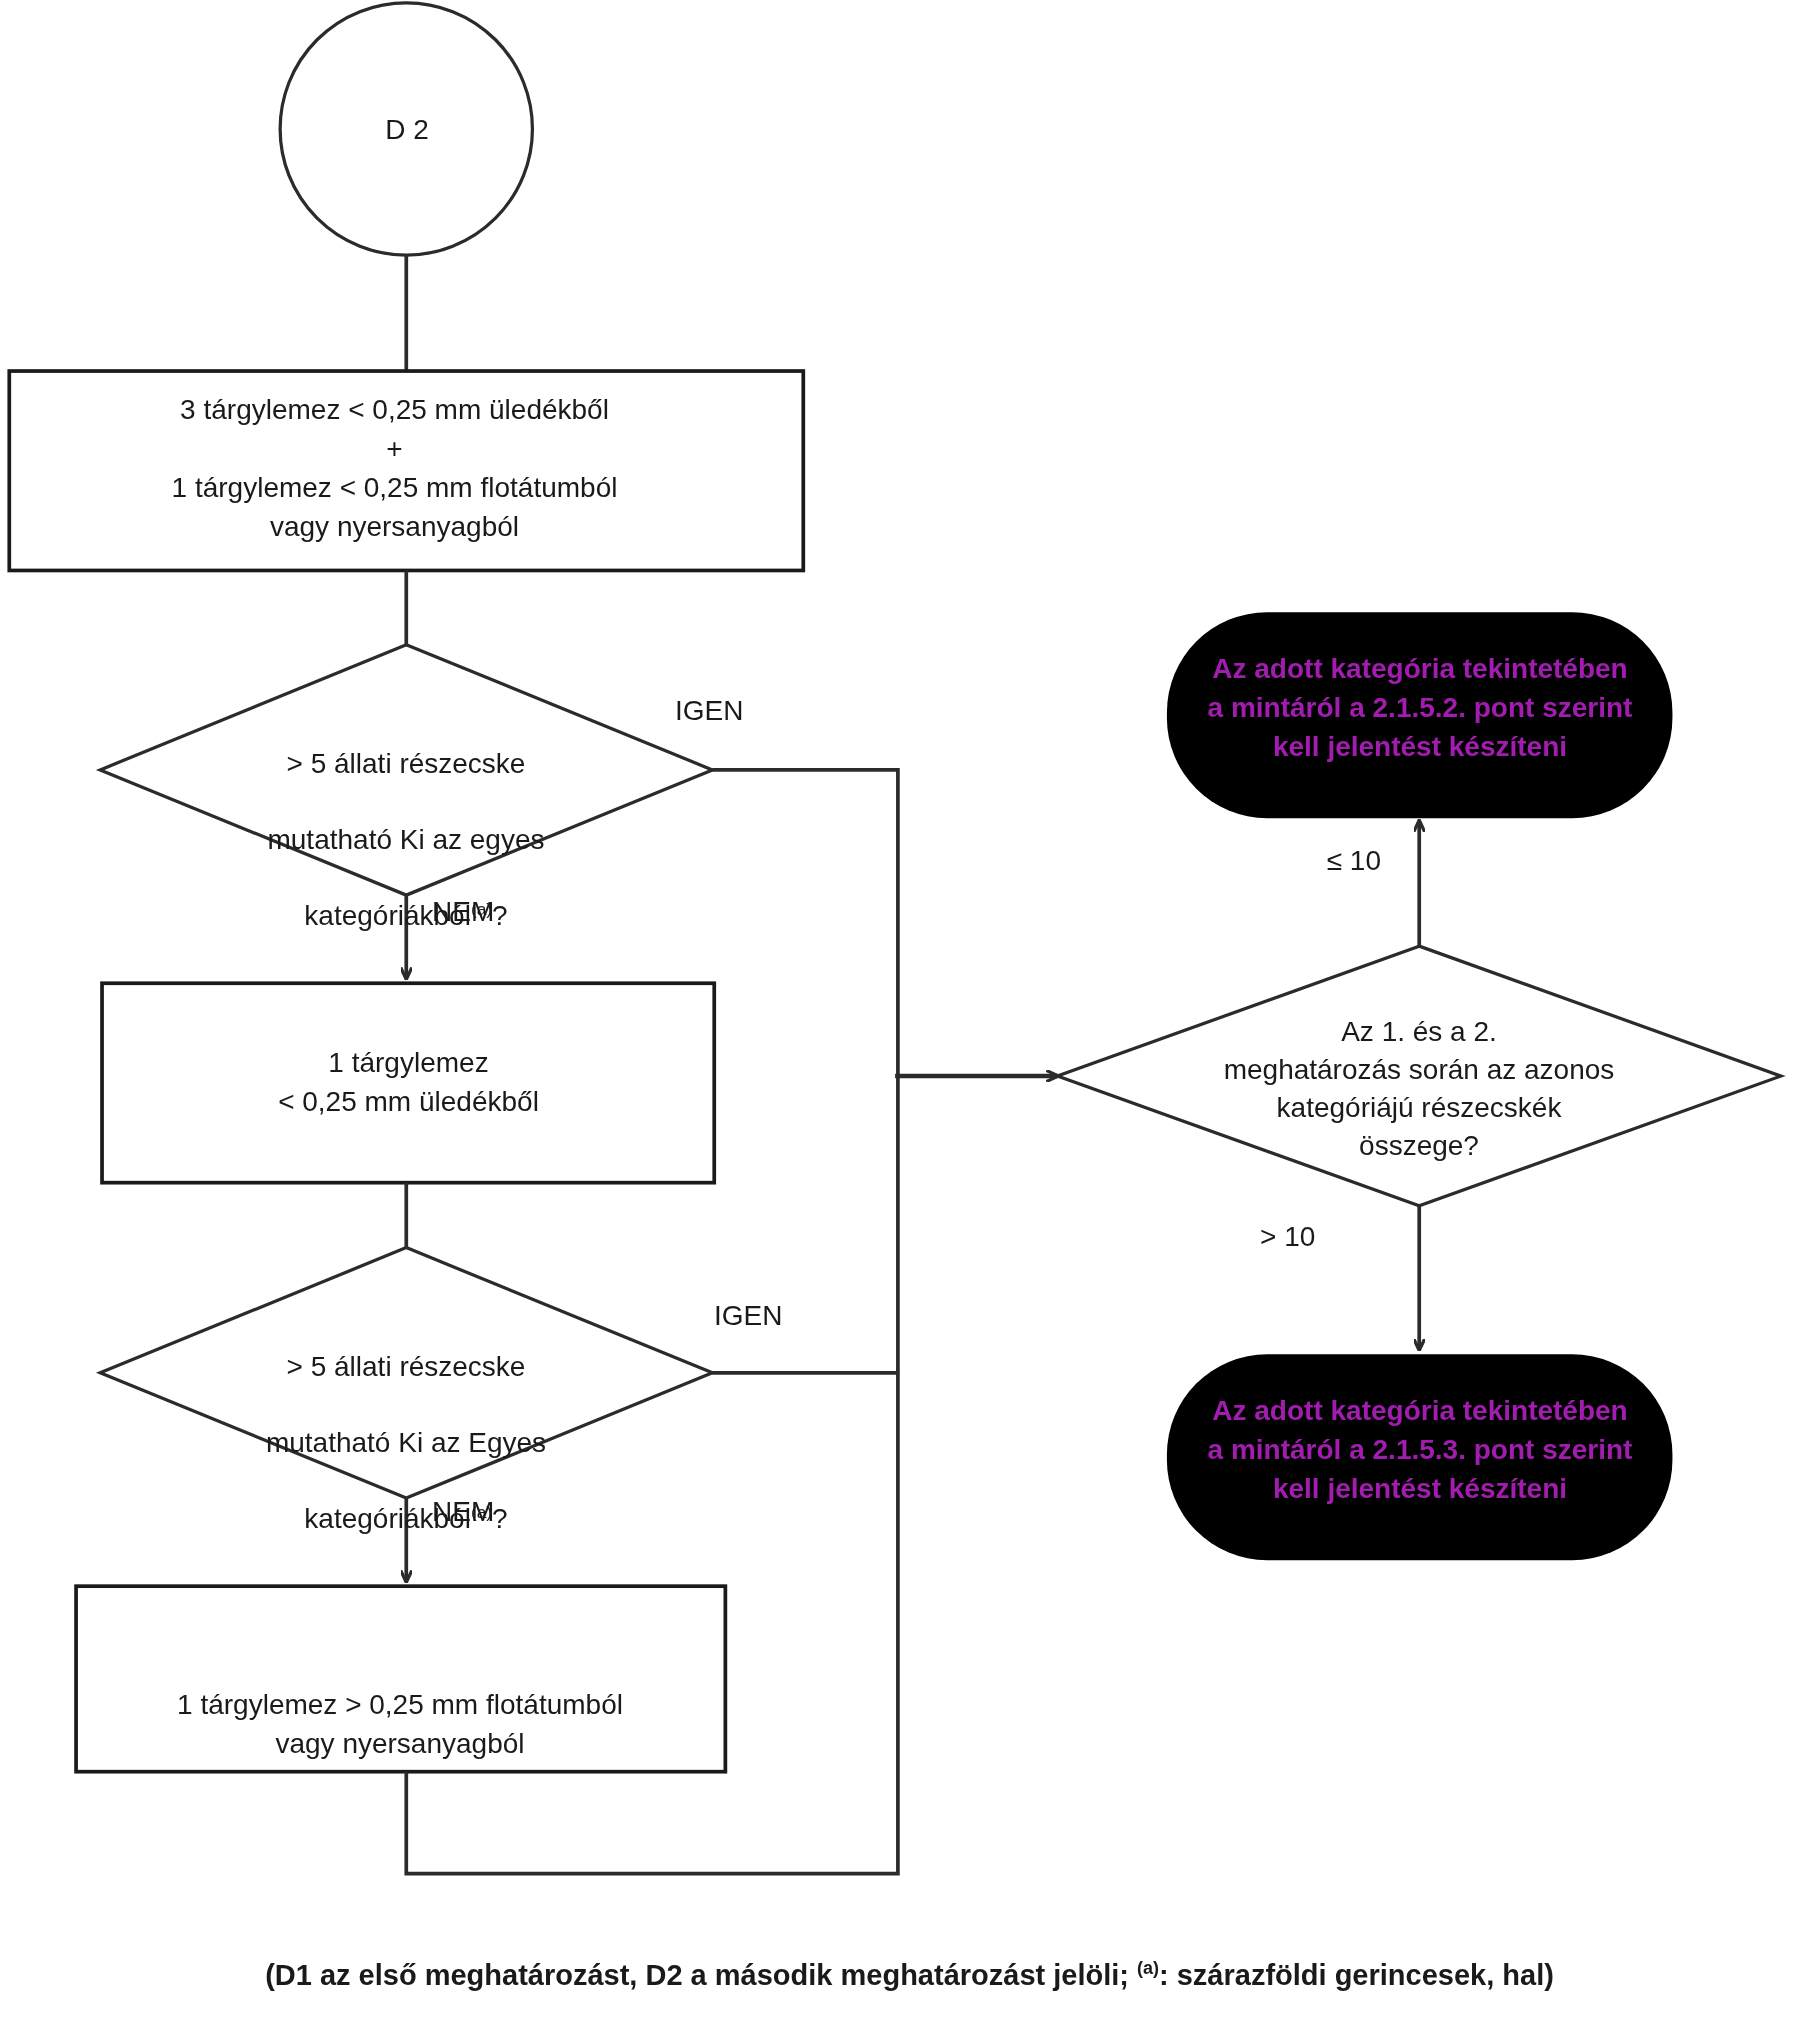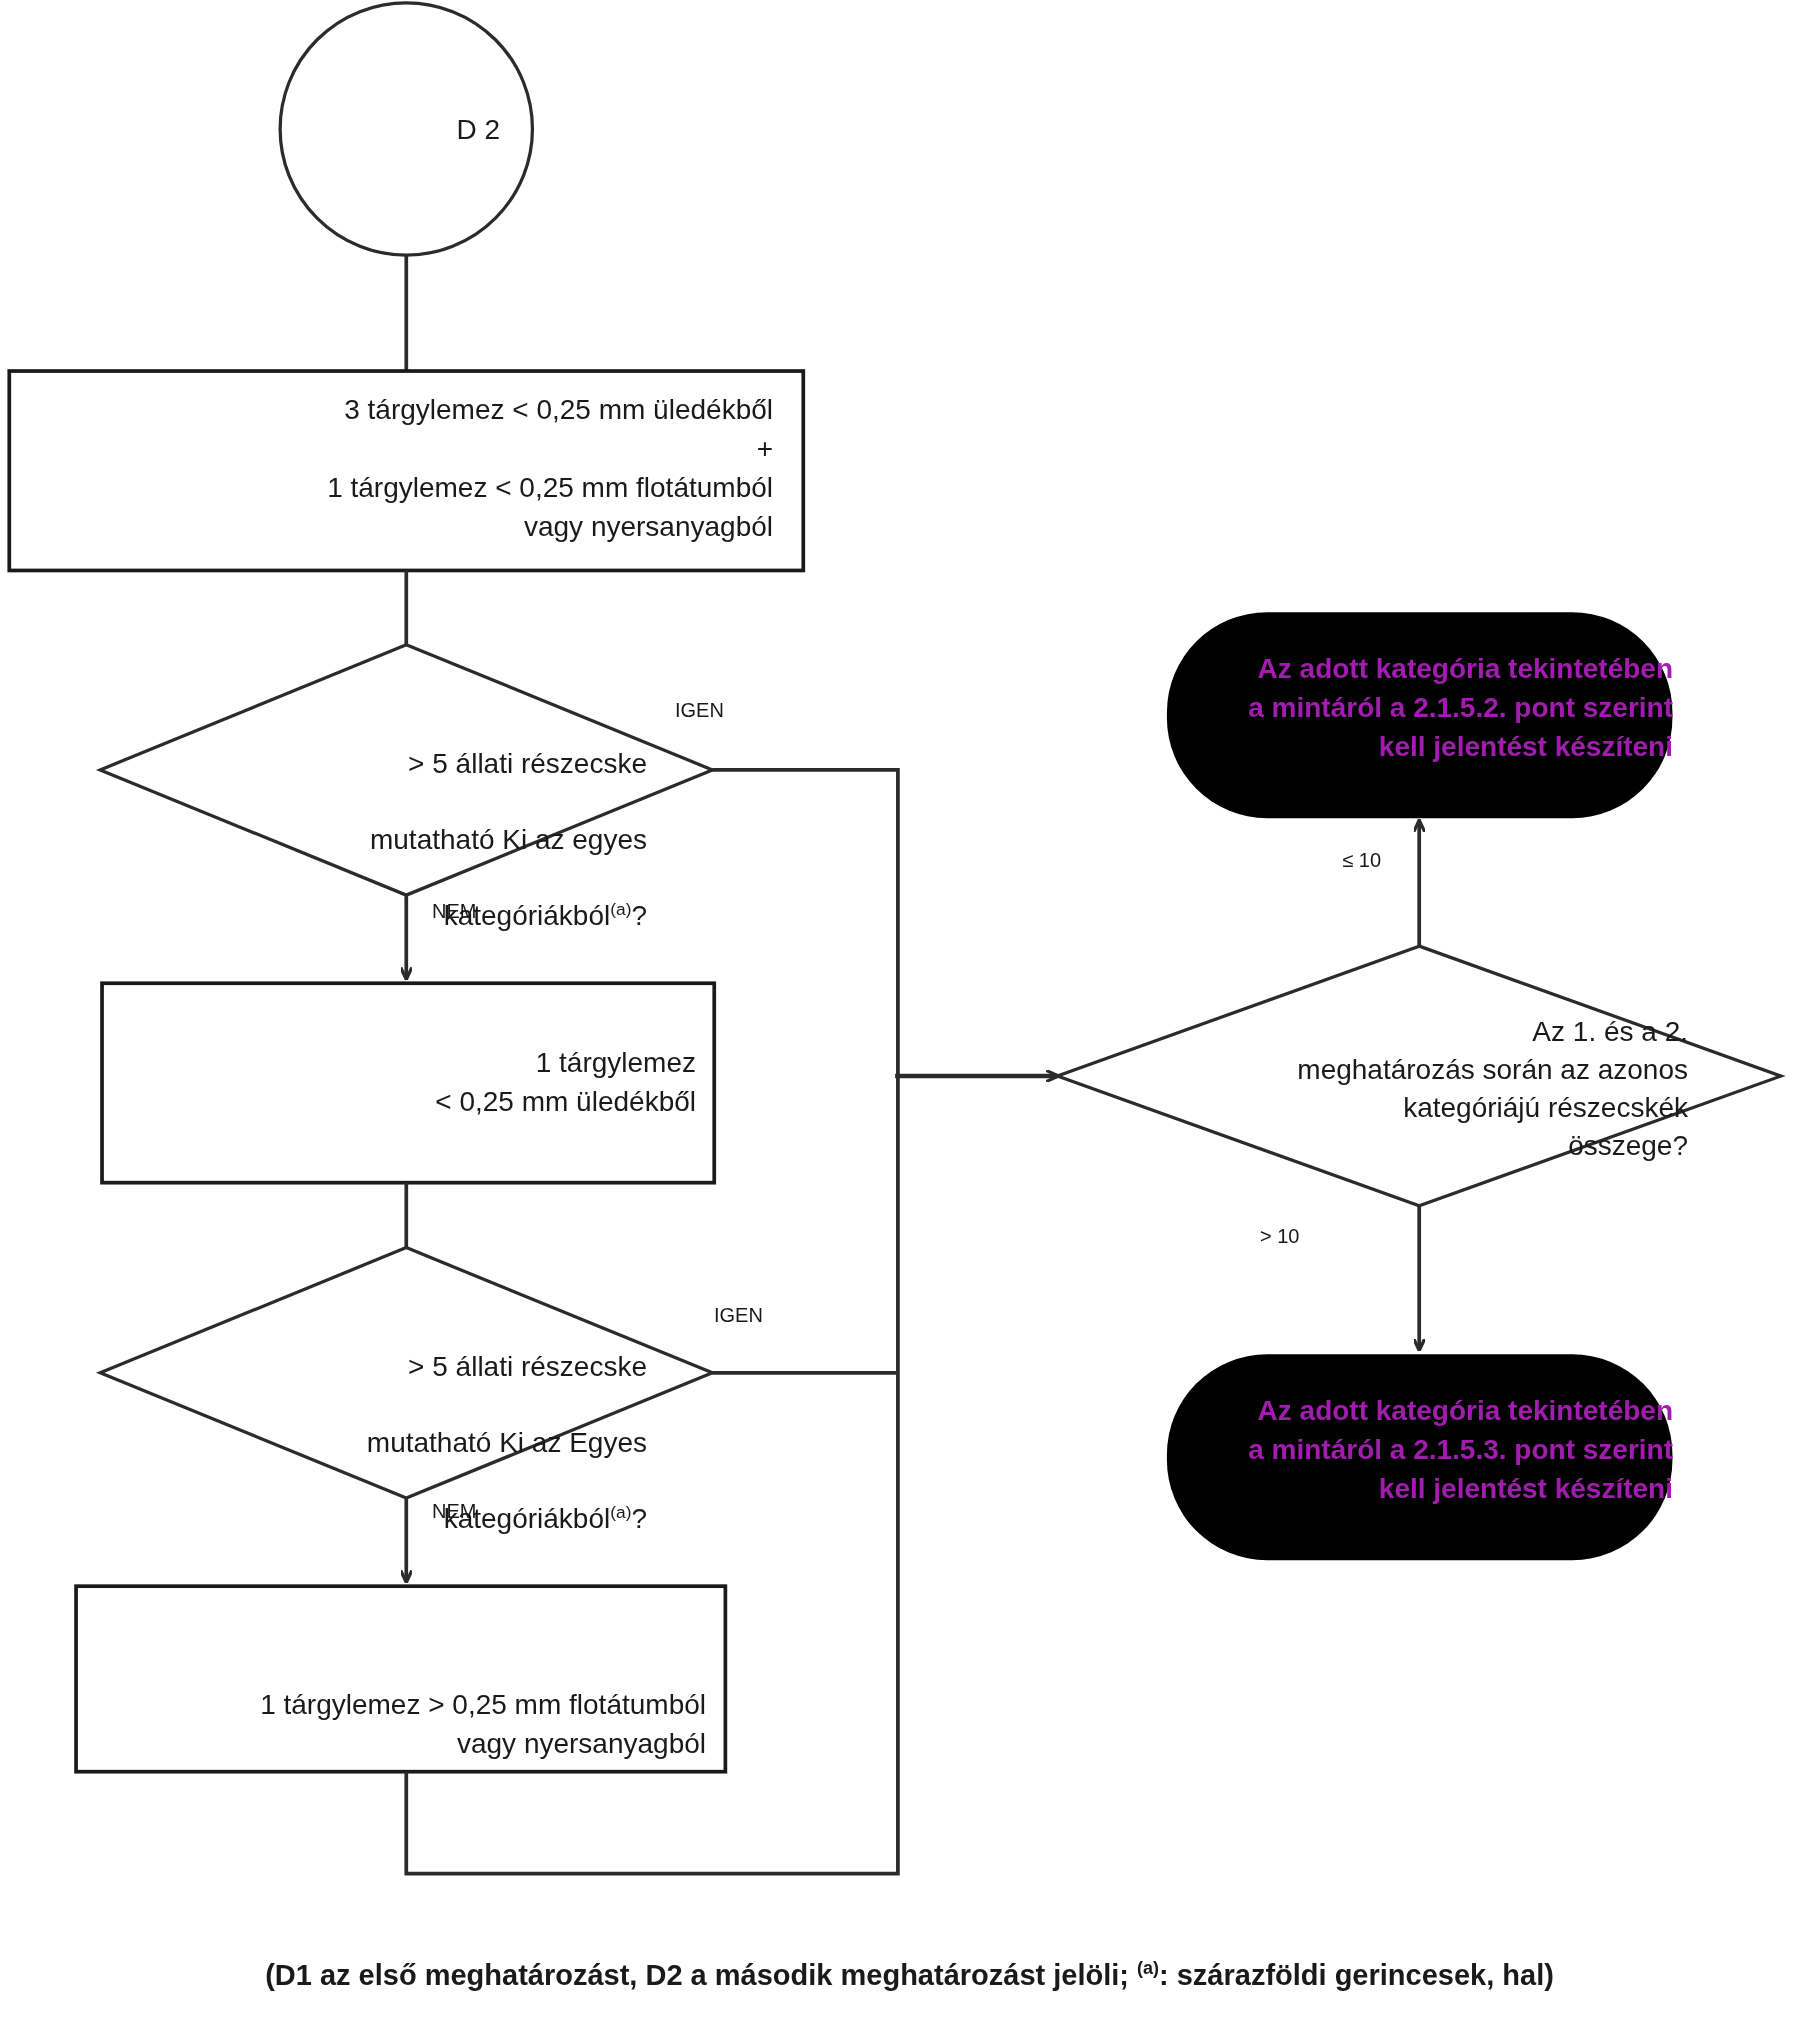--- a/index.html
+++ b/index.html
@@ -48,40 +48,40 @@
   .terminal {
     fill: #000000;
     stroke: none;
   }
   .lbl {
     position: absolute;
     font-family: "Liberation Sans", sans-serif;
     font-size: 28px;
     line-height: 38px;
     color: #1a1a1a;
-    text-align: right;
+    text-align: center;
     white-space: pre-line;
     pointer-events: none;
   }
   .lbl-box {
     font-size: 28px;
     line-height: 39px;
   }
   .lbl-diamond {
     font-size: 28px;
     line-height: 38px;
   }
   .lbl-terminal {
     color: #a21caf;
     font-weight: bold;
     font-size: 28px;
     line-height: 39px;
   }
   .lbl-edge {
-    font-size: 20px;
+    font-size: 28px;
     line-height: 33px;
   }
   .footnote {
     position: absolute;
     left: 0;
     top: 1959px;
     width: 1819px;
     text-align: center;
     font-family: "Liberation Sans", sans-serif;
     font-size: 29px;

